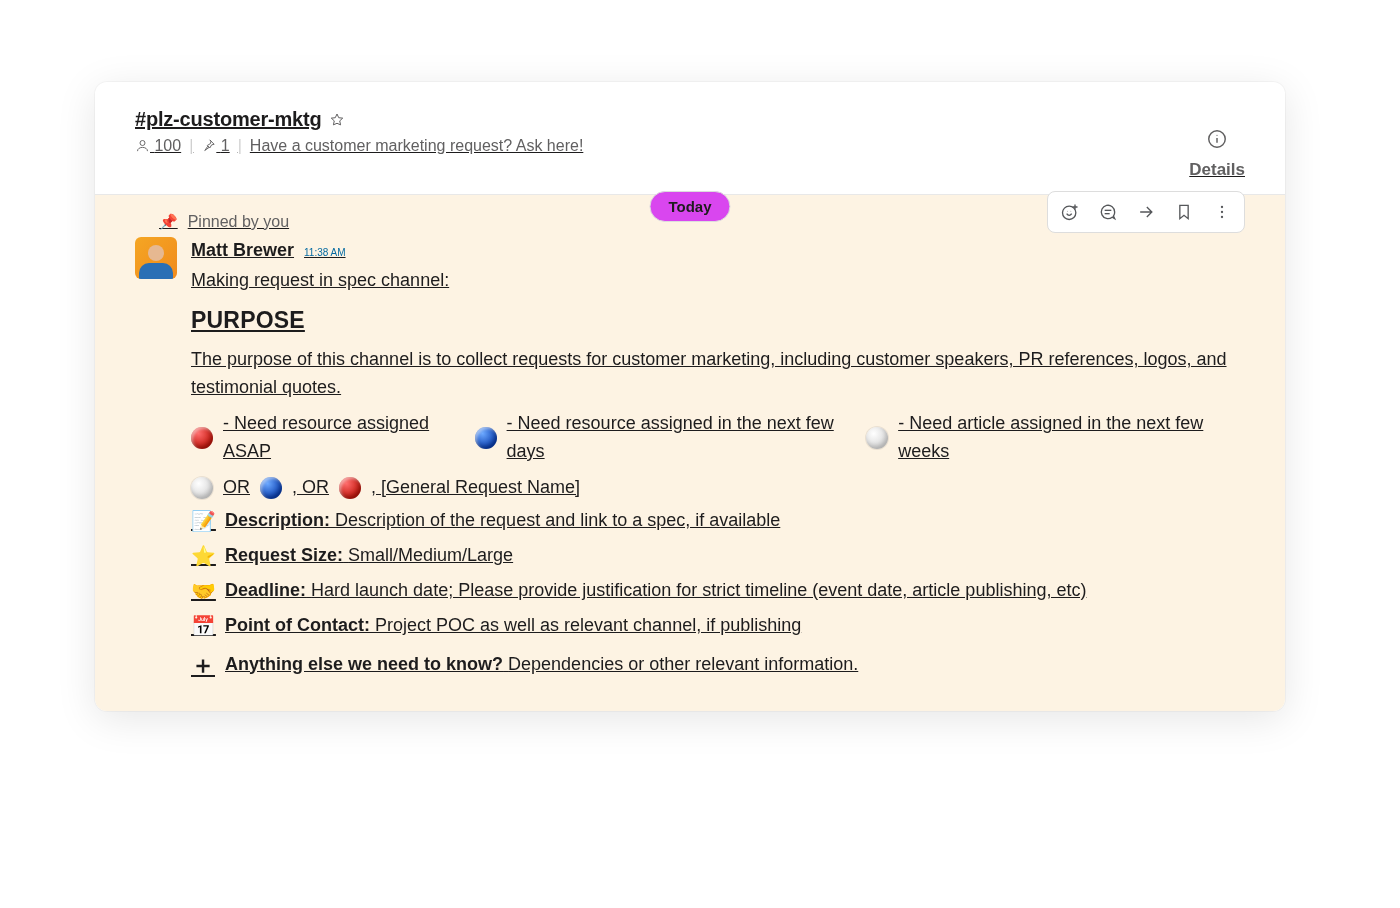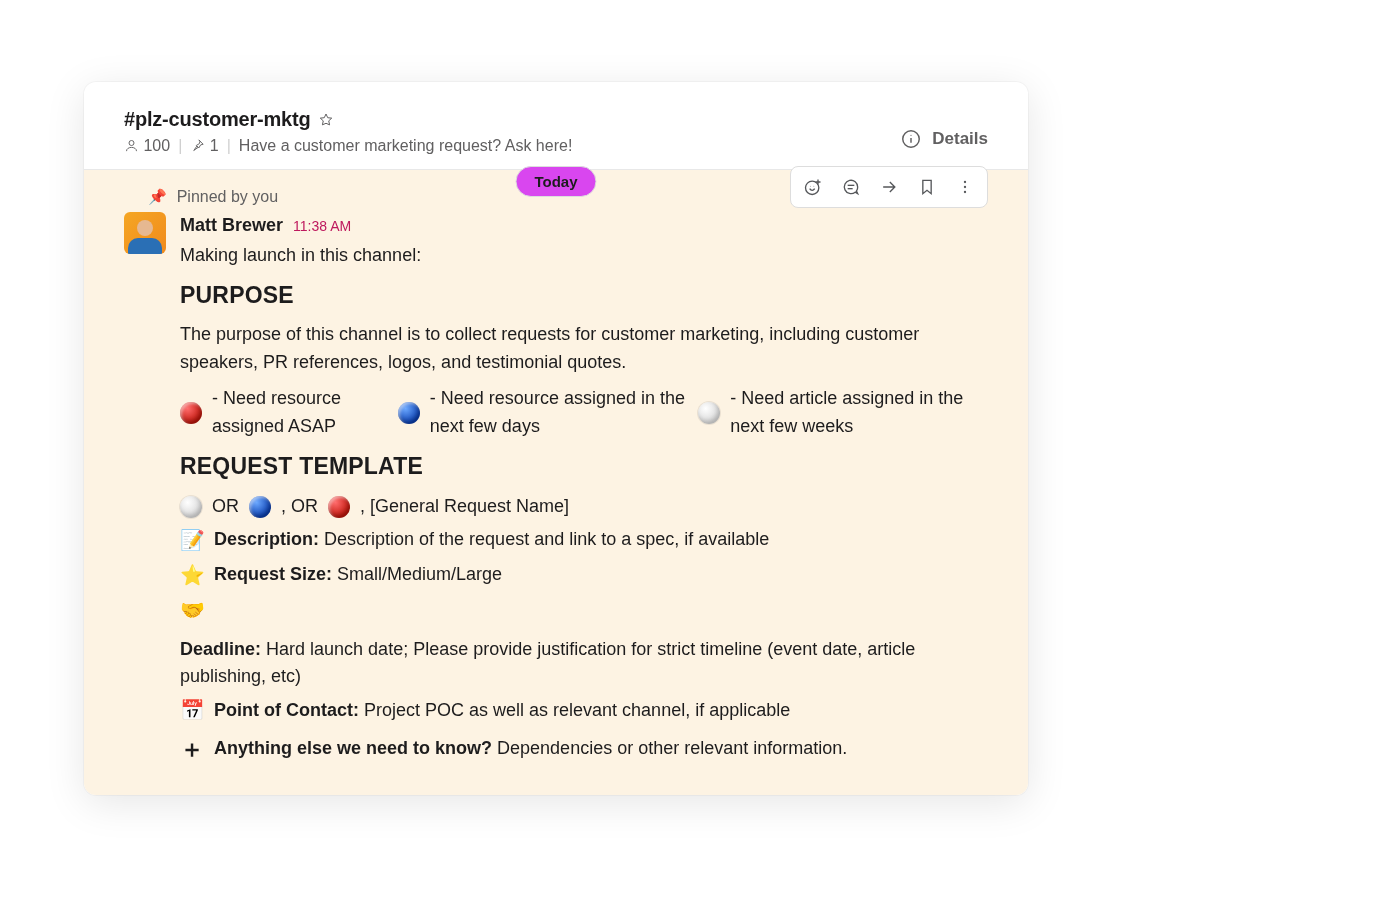--- a/index.html
+++ b/index.html
@@ -6,43 +6,44 @@
   body {
     font-family: -apple-system, BlinkMacSystemFont, "Segoe UI", Helvetica, Arial, sans-serif;
     background: #fff;
     color: #1d1c1d;
     width: 1400px;
     height: 908px;
     position: relative;
   }
   .card {
     position: absolute;
-    left: 84px;
+    left: 95px;
     top: 82px;
-    width: 944px;
+    width: 1190px;
     background: #fff;
     border-radius: 12px;
     box-shadow: 0 0 0 1px rgba(0,0,0,0.03), 0 8px 40px rgba(0,0,0,0.10);
     overflow: visible;
+    text-decoration: underline;
   }
   .header {
     padding: 26px 40px 14px 40px;
     border-bottom: 1px solid #e8e8e8;
     display: flex;
     justify-content: space-between;
     align-items: flex-start;
   }
   .header-left { display: flex; flex-direction: column; gap: 6px; }
   .channel-row { display: flex; align-items: center; gap: 8px; }
   .channel-name { font-size: 20px; font-weight: 800; letter-spacing: -0.2px; }
   .star-icon { width: 16px; height: 16px; stroke: #616061; fill: none; stroke-width: 1.5; }
   .meta-row { display: flex; align-items: center; gap: 8px; color: #616061; font-size: 16px; }
   .meta-sep { color: #d0d0d0; }
   .meta-ico { width: 15px; height: 15px; stroke: #616061; fill: none; stroke-width: 1.5; vertical-align: -2px; }
-  .header-right { display: flex; align-items: center; gap: 10px; margin-top: 20px; color: #616061; }
+  .header-right { display: flex; align-items: center; gap: 10px; margin-top: 20px; color: #616061; flex-direction: column; }
   .info-icon { width: 22px; height: 22px; stroke: #616061; fill: none; stroke-width: 1.6; }
   .details-label { font-size: 17px; font-weight: 600; }
   .body {
     background: #fdf3e3;
     padding: 18px 40px 28px 40px;
     border-bottom-left-radius: 12px;
     border-bottom-right-radius: 12px;
     position: relative;
   }
   .today-chip {
@@ -89,21 +90,21 @@
     content:""; position:absolute; left:50%; top:38%; transform:translate(-50%,-50%);
     width:16px; height:16px; background:#e6b891; border-radius:50%;
   }
   .avatar::after{
     content:""; position:absolute; left:50%; bottom:-4px; transform:translateX(-50%);
     width:34px; height:20px; background:#2a6fb5; border-radius:10px 10px 0 0;
   }
   .msg-content { flex: 1; font-size: 18px; line-height: 1.55; color: #1d1c1d; }
   .msg-header { display: flex; align-items: baseline; gap: 10px; }
   .author { font-weight: 800; font-size: 18px; }
-  .timestamp { color: #be185d; font-size: 14px; }
+  .timestamp { color: #0369a1; font-size: 10px; }
   .intro { margin-top: 2px; }
   .section-title { font-weight: 800; font-size: 23px; margin-top: 8px; letter-spacing: 0.2px; }
   .para { margin-top: 8px; }
   .urg-list { margin-top: 8px; display: flex; flex-direction: row; gap: 4px; }
   .urg-item { display: flex; align-items: center; gap: 10px; }
   .dot { width: 22px; height: 22px; border-radius: 50%; display:inline-block; box-shadow: inset -2px -3px 4px rgba(0,0,0,0.25), inset 2px 2px 3px rgba(255,255,255,0.5); flex-shrink:0; }
   .dot.red { background: radial-gradient(circle at 35% 30%, #ff6b6b 0%, #c0160c 70%); }
   .dot.blue { background: radial-gradient(circle at 35% 30%, #6ba8ff 0%, #0b3fb0 70%); }
   .dot.white { background: radial-gradient(circle at 35% 30%, #ffffff 0%, #d7d7d7 70%); box-shadow: inset -2px -3px 4px rgba(0,0,0,0.18), 0 0 0 1px rgba(0,0,0,0.08);}
   .tmpl { margin-top: 8px; display: flex; flex-direction: column; gap: 4px; }
@@ -199,41 +200,40 @@
       <span>Pinned by you</span>
     </div>
 
     <div class="msg">
       <div class="avatar"></div>
       <div class="msg-content">
         <div class="msg-header">
           <span class="author">Matt Brewer</span>
           <span class="timestamp">11:38 AM</span>
         </div>
-        <div class="intro">Making launch in this channel:</div>
+        <div class="intro">Making request in spec channel:</div>
 
         <div class="section-title">PURPOSE</div>
         <div class="para">The purpose of this channel is to collect requests for customer marketing, including customer speakers, PR references, logos, and testimonial quotes.</div>
 
         <div class="urg-list">
           <div class="urg-item">
             <span class="dot red"></span>
             <span>- Need resource assigned ASAP</span>
           </div>
           <div class="urg-item">
             <span class="dot blue"></span>
             <span>- Need resource assigned in the next few days</span>
           </div>
           <div class="urg-item">
             <span class="dot white"></span>
             <span>- Need article assigned in the next few weeks</span>
           </div>
         </div>
 
-        <div class="section-title">REQUEST TEMPLATE</div>
         <div class="tmpl">
           <div class="tmpl-row">
             <span class="dot white"></span>
             <span>OR</span>
             <span class="dot blue"></span>
             <span>, OR</span>
             <span class="dot red"></span>
             <span>, [General Request Name]</span>
           </div>
           <div class="tmpl-row">
@@ -243,21 +243,21 @@
           <div class="tmpl-row">
             <span class="emoji">⭐</span>
             <span><span class="bold">Request Size:</span> <span>Small/Medium/Large</span></span>
           </div>
           <div class="tmpl-row">
             <span class="emoji">🤝</span>
             <span><span class="bold">Deadline:</span> <span>Hard launch date; Please provide justification for strict timeline (event date, article publishing, etc)</span></span>
           </div>
           <div class="tmpl-row">
             <span class="emoji">📅</span>
-            <span><span class="bold">Point of Contact:</span> <span>Project POC as well as relevant channel, if applicable</span></span>
+            <span><span class="bold">Point of Contact:</span> <span>Project POC as well as relevant channel, if publishing</span></span>
           </div>
           <div class="tmpl-row">
             <span class="plus-ic">＋</span>
             <span><span class="bold">Anything else we need to know?</span> <span>Dependencies or other relevant information.</span></span>
           </div>
         </div>
 
       </div>
     </div>
   </div>

